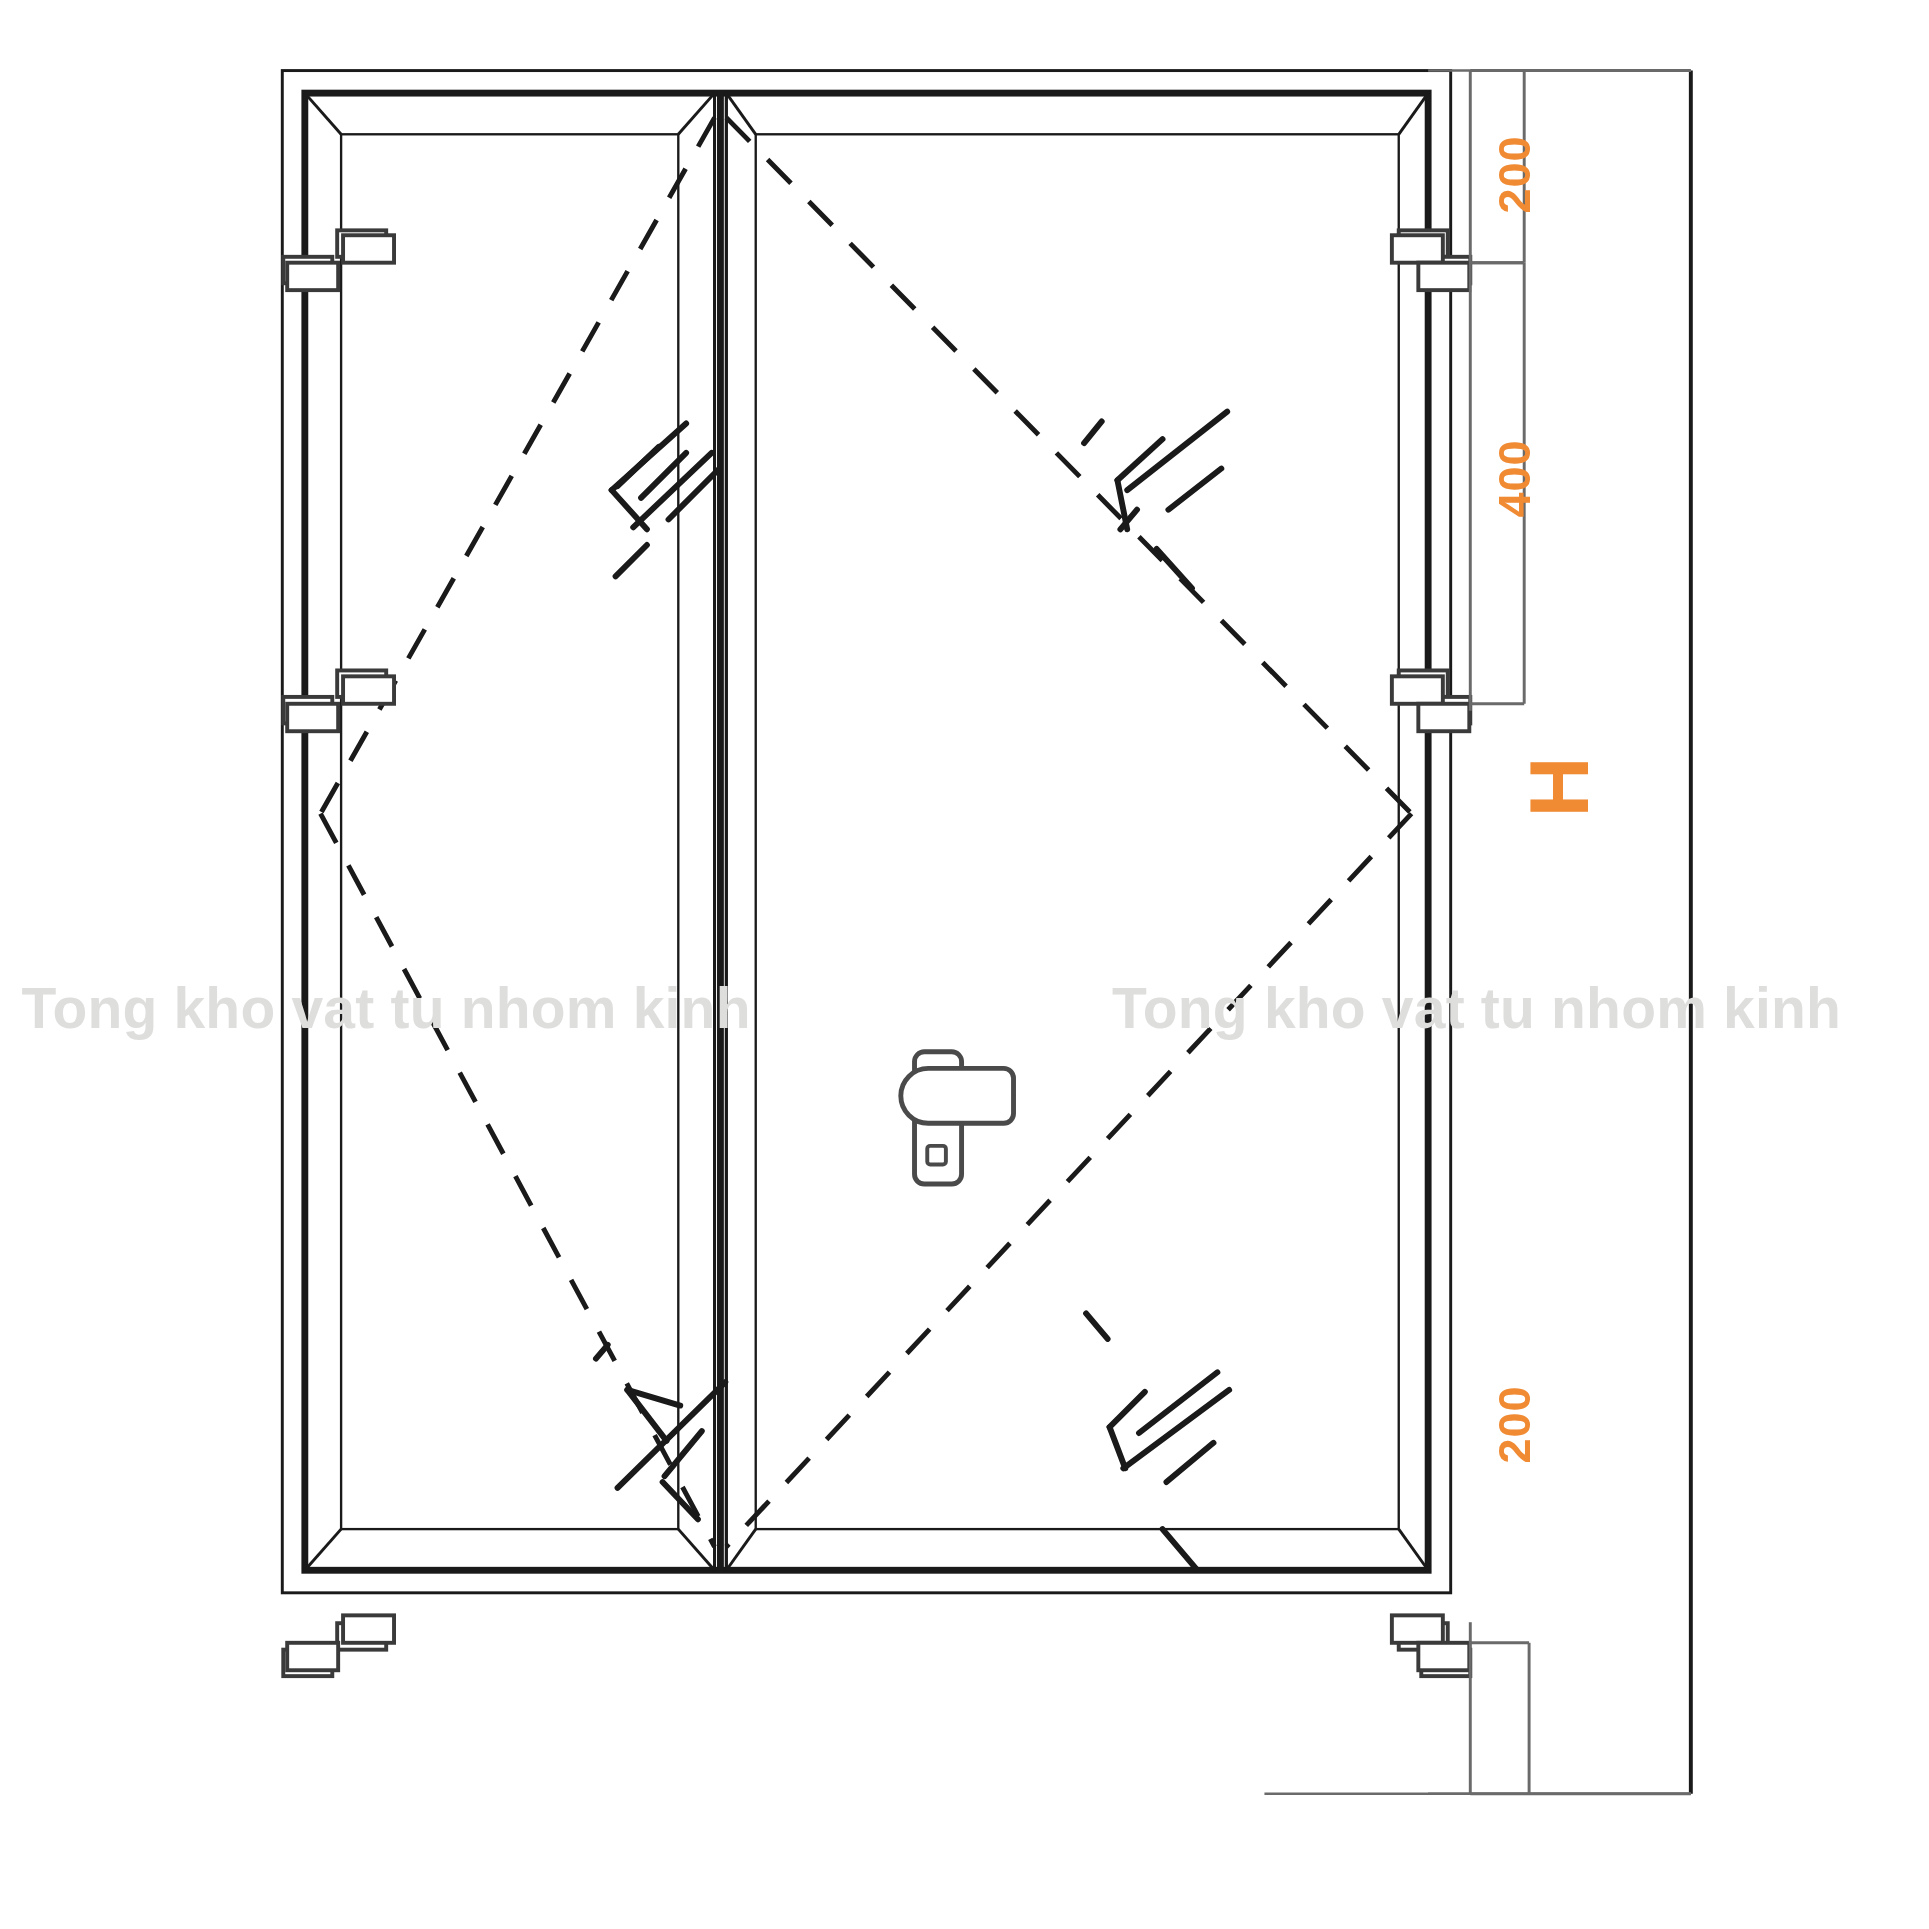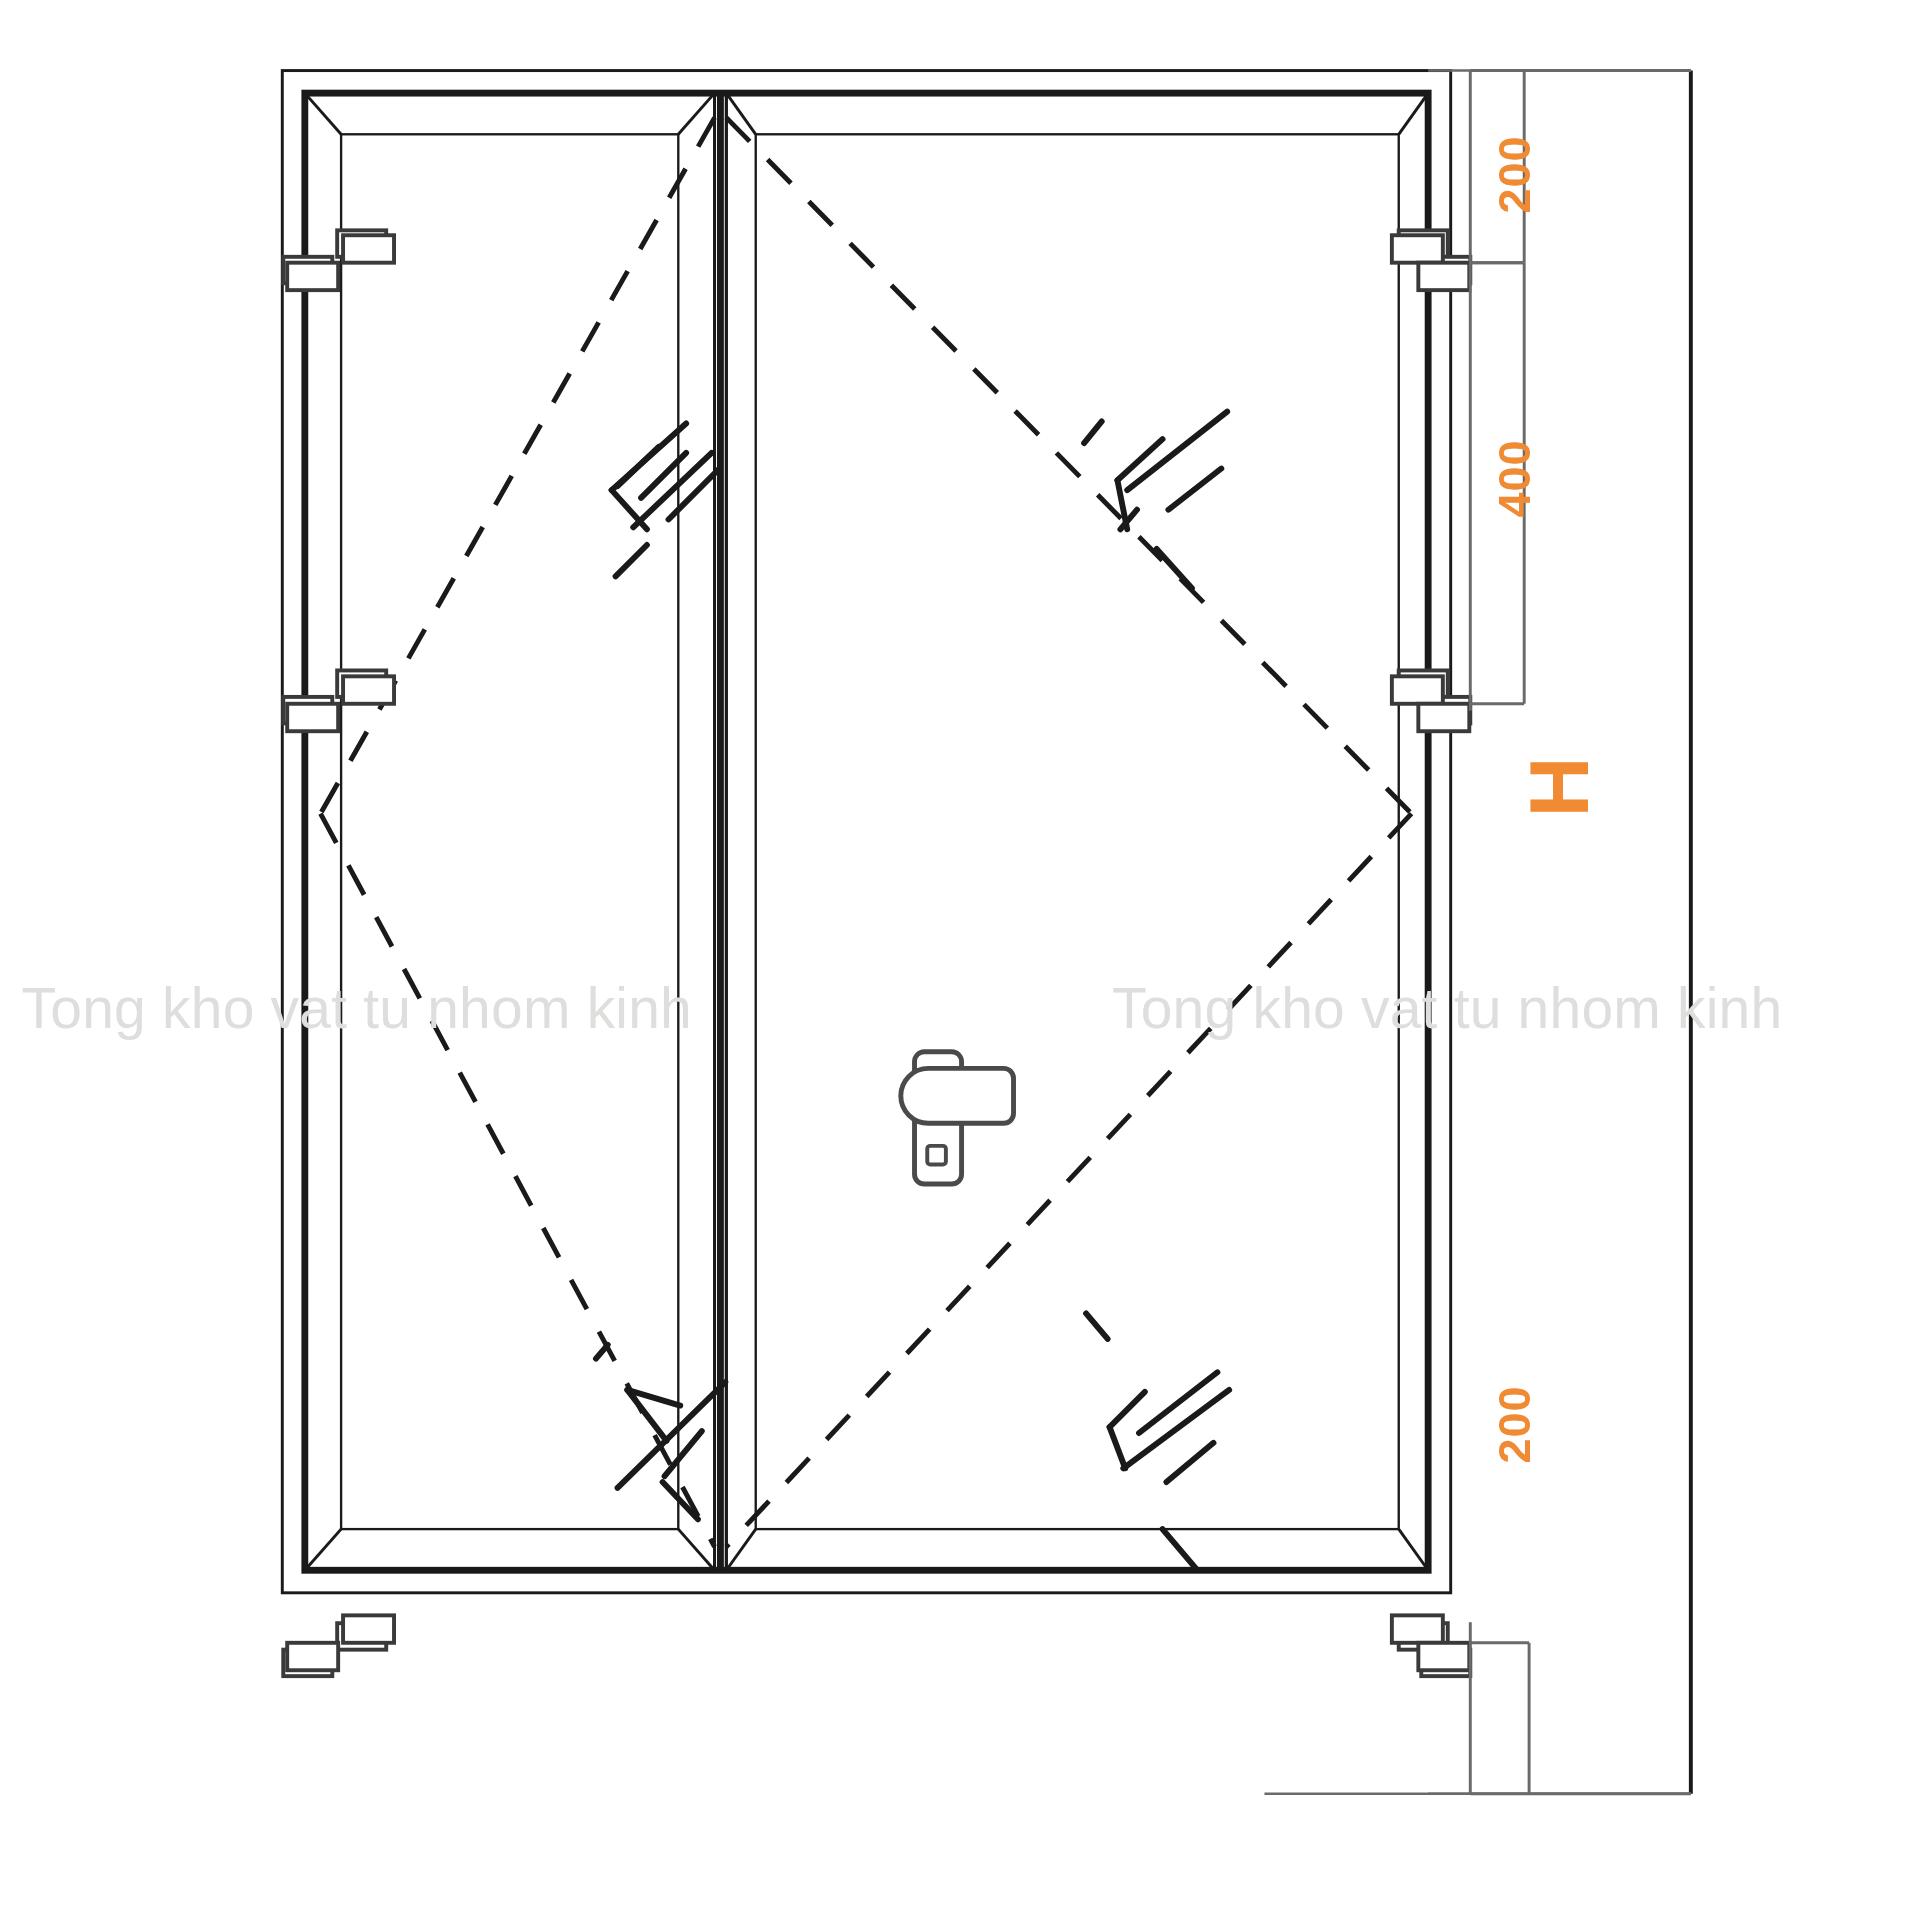--- a/index.html
+++ b/index.html
@@ -8,21 +8,21 @@
     width:1930px;height:1930px;overflow:hidden;
     font-family:"Liberation Sans",sans-serif;
     position:relative;
   }
   #stage{position:absolute;left:0;top:0;width:1930px;height:1930px;}
   #drawing{position:absolute;left:0;top:0;width:1930px;height:1930px;}
   .wm{
     position:absolute;
     color:#dededd;
     font-family:"Liberation Sans",sans-serif;
-    font-weight:400;
+    font-weight:700;
     font-size:57px;
     letter-spacing:0.2px;
     white-space:nowrap;
     user-select:none;
     line-height:1;
   }
   #wm-left{left:21.6px;top:980px;}
   #wm-right{left:1112px;top:980px;}
   .dimtxt{
     position:absolute;

